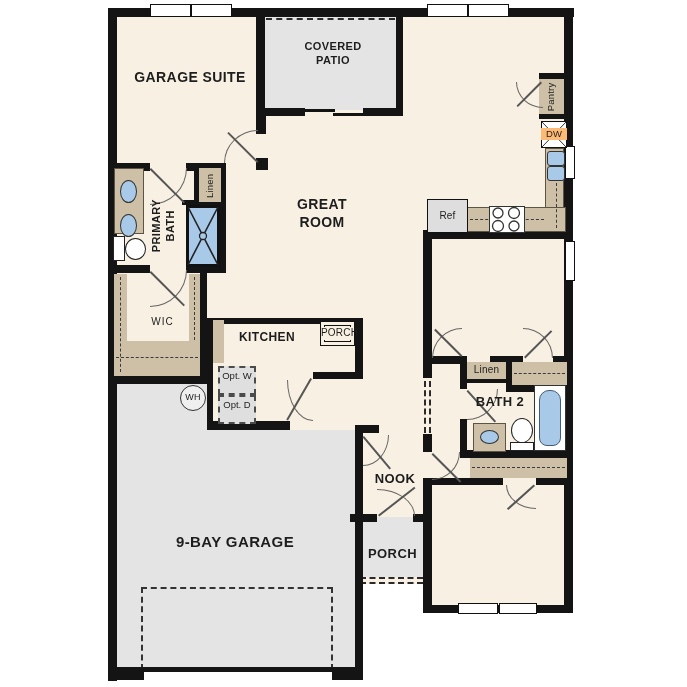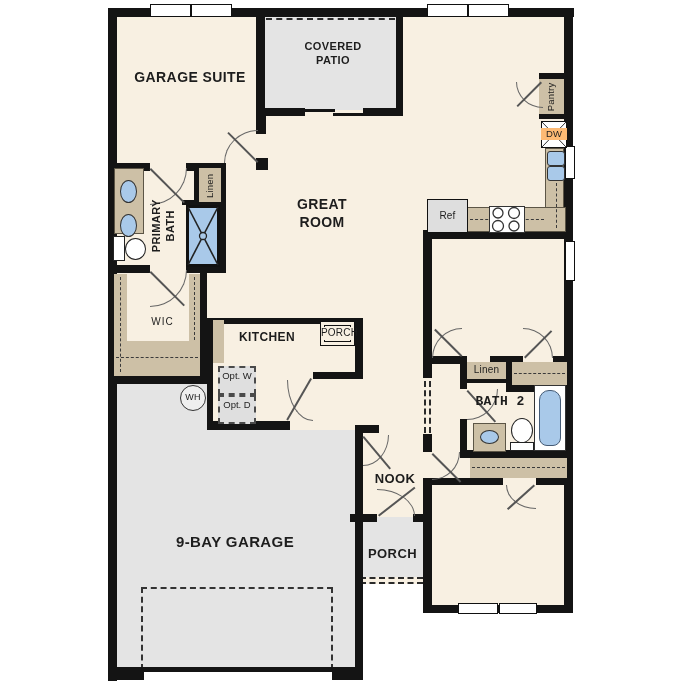--- a/index.html
+++ b/index.html
@@ -212,18 +212,18 @@
   <div class="lbl" style="left:287px;top:40px;width:92px;font-size:11px;">COVERED PATIO</div>
   <div class="lbl" style="left:282px;top:196px;width:80px;font-size:14px;">GREAT ROOM</div>
   <div class="lbl rot" style="left:127px;top:212px;width:74px;font-size:11px;">PRIMARY BATH</div>
   <div class="lbl rot plain" style="left:192px;top:180px;width:36px;font-size:9.5px;">Linen</div>
   <div class="lbl plain" style="left:140px;top:316px;width:45px;font-size:10px;letter-spacing:1px;">WIC</div>
   <div class="lbl" style="left:221px;top:330px;width:92px;font-size:12px;">KITCHEN</div>
   <div class="lbl rot plain" style="left:531px;top:91px;width:40px;font-size:9.5px;">Pantry</div>
   <div class="lbl plain" style="left:541px;top:128px;width:26px;font-size:9.5px;background:#fdba74;">DW</div>
   <div class="lbl plain" style="left:430px;top:210px;width:35px;font-size:10px;">Ref</div>
   <div class="lbl plain" style="left:467px;top:364px;width:39px;font-size:10px;">Linen</div>
-  <div class="lbl" style="left:470px;top:394px;width:60px;font-size:13px;font-family:Liberation Mono, monospace;">BATH 2</div>
+  <div class="lbl" style="left:470px;top:394px;width:60px;font-size:13px;">BATH 2</div>
   <div class="lbl" style="left:363px;top:471px;width:64px;font-size:13px;">NOOK</div>
   <div class="lbl" style="left:362px;top:546px;width:61px;font-size:13px;">PORCH</div>
   <div class="lbl" style="left:172px;top:533px;width:126px;font-size:15px;">9-BAY GARAGE</div>
 
 </div>
 
 </body></html>

